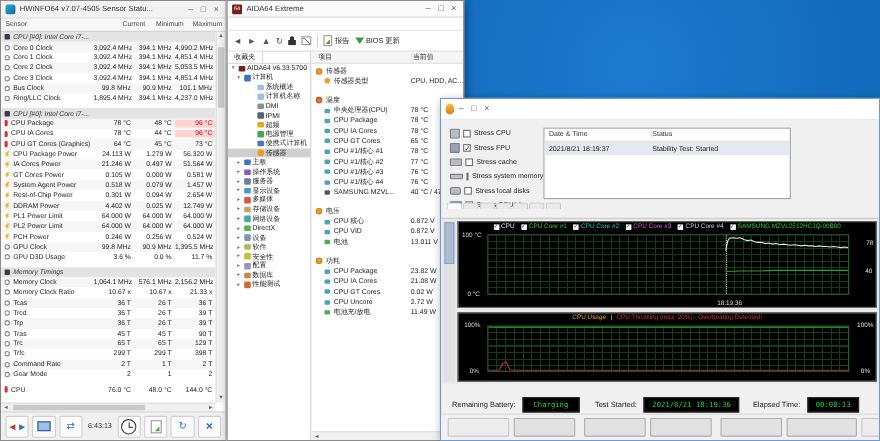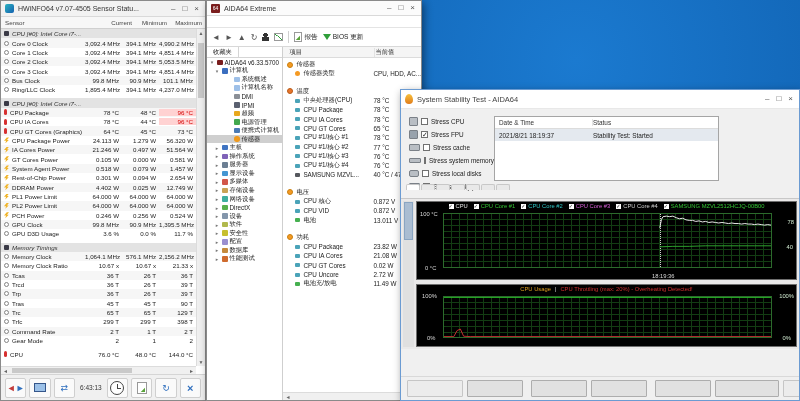--- a/index.html
+++ b/index.html
@@ -892,21 +892,20 @@
           <span>◄</span>
           <span>►</span>
         </div>
       </div>
     </div>
   </div>
 
   <div class="win" id="sst">
     <div class="tbar">
       <span class="flame i"></span>
-      <span class="ttl">System Stability Test - AIDA64</span>
       <span class="wbtns">
         <span>–</span>
         <span>□</span>
         <span>×</span>
       </span>
     </div>
 
     <div id="opts">
 
     <div class="orow">
@@ -1025,20 +1024,28 @@
         <span class="axl u-r2">0%</span>
         <div class="plot" style="bottom:8px">
           <svg viewBox="0 0 100 100" preserveAspectRatio="none">
               <polyline points="0,1 100,1" fill="none" stroke="#28b428" stroke-width="1" vector-effect="non-scaling-stroke"></polyline>
               <polyline points="0,99 3,99 4,84 5,80 6,98 8,99 100,99" fill="none" stroke="#c03030" stroke-width="1" vector-effect="non-scaling-stroke"></polyline>
             </svg>
         </div>
       </div>
     </div>
 
+    <div id="status">
+      <span style="margin-left:10px">Remaining Battery:</span>
+      <span class="lcd" style="margin-left:6px;min-width:52px;text-align:center">Charging</span>
+      <span style="margin-left:14px">Test Started:</span>
+      <span class="lcd" style="margin-left:6px">2021/8/21 18:19:36</span>
+      <span style="margin-left:12px">Elapsed Time:</span>
+      <span class="lcd" style="margin-left:6px">00:08:13</span>
+    </div>
 
     <div id="btnrow">
 
     <button class="btn disabled b0"></button>
         <button class="btn b1"></button>
         <button class="btn b2"></button>
         <button class="btn b3"></button>
         <button class="btn b4"></button>
         <button class="btn b5"></button>
         <button class="btn disabled b6"></button>

